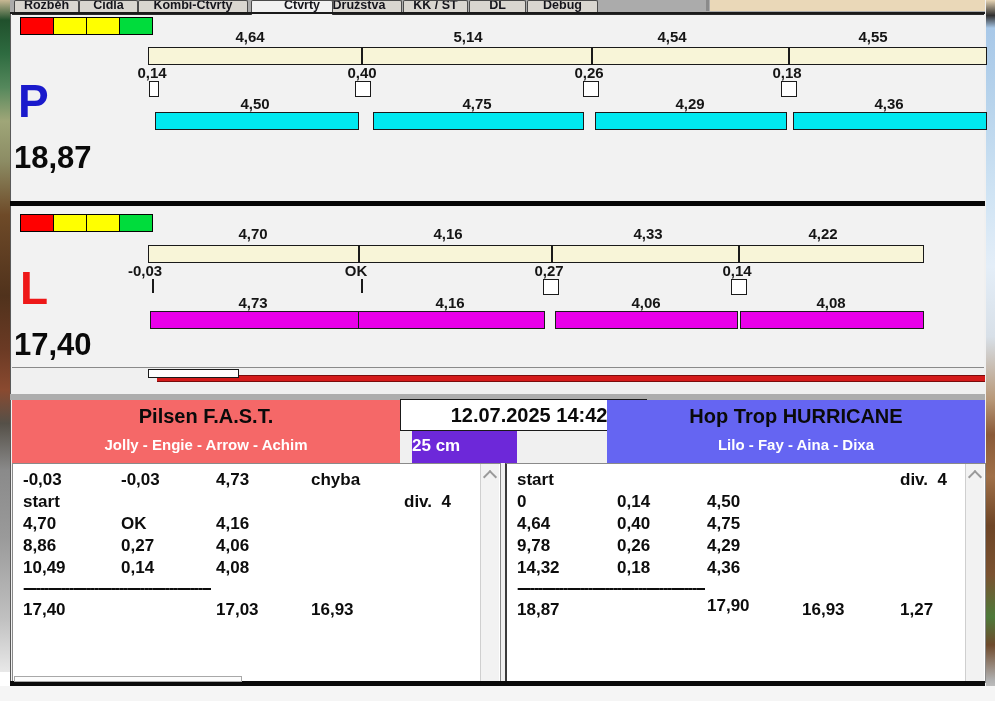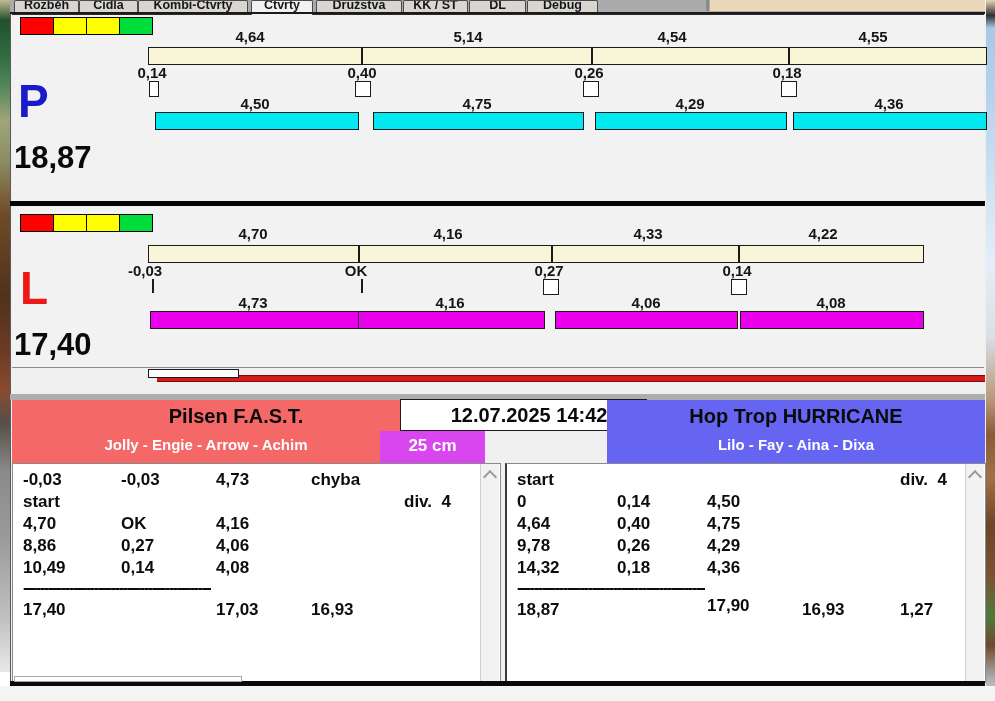--- a/index.html
+++ b/index.html
@@ -24,21 +24,21 @@
        background:linear-gradient(#c8b894 0%,#20502c 3%,#2e6b40 8%,#55885c 13%,#9fa678 18%,#8c8c64 24%,#6e4a28 32%,#50321c 44%,#6b3a24 52%,#8a4a30 58%,#555048 63%,#8a8a8a 70%,#9a9a9a 80%,#c0c0c0 92%,#e8e8e8 100%);"></div>
   <div class="abs" style="left:985px;top:0;width:10px;height:701px;
        background:linear-gradient(#e8d6b6 0%,#303030 2.2%,#a8c8e8 4%,#b8d4ec 15%,#d0e4f4 28%,#e4eef8 38%,#d8e0e8 48%,#b89878 57%,#8a5a38 62%,#a07048 68%,#6e4526 75%,#7a5230 82%,#4e7a3a 88%,#6e4a2c 92%,#b0b0b0 97%,#d8d8d8 100%);"></div>
 
   <div class="abs" style="left:10px;top:0;width:975px;height:701px;background:#f0f0f0;border-left:1px solid #5a5a5a;"></div>
 
   <div class="abs" style="left:10px;top:0;width:975px;height:12px;background:#ababab;">
       <div class="tab" style="left: 4px; width: 63px;"><span>Rozběh</span></div>
       <div class="tab" style="left: 69px; width: 57px;"><span>Čidla</span></div>
       <div class="tab" style="left: 128px; width: 108px;"><span>Kombi-Čtvrty</span></div>
-      <div class="tab active" style="left: 241px; width: 60px;"><span>Čtvrty</span></div>
+      <div class="tab active" style="left: 241px; width: 60px; padding-left: 20px;"><span>Čtvrty</span></div>
       <div class="tab" style="left: 306px; width: 84px;"><span>Družstva</span></div>
       <div class="tab" style="left: 393px; width: 63px;"><span>KK / ST</span></div>
       <div class="tab" style="left: 459px; width: 55px;"><span>DL</span></div>
       <div class="tab" style="left: 517px; width: 69px;"><span>Debug</span></div>
     </div>
   <div class="abs" style="left:706px;top:0;width:3px;height:11px;background:#8a8a8a;"></div>
   <div class="abs" style="left:710px;top:0;width:275px;height:11px;background:#ead8b8;"></div>
   <div class="abs" style="left:10px;top:12px;width:975px;height:2px;background:#1a1a1a;z-index:4;"></div>
 
   <div class="abs" id="panel-p" style="left:12px;top:14px;width:972px;height:187px;background:#f2f2f2;border-top:1px solid #2a2a2a;">
@@ -113,27 +113,27 @@
       <div style="position: absolute; left: 8px; top: 58px; font-size: 46px; line-height: 46px; color: rgb(238, 24, 24);">L</div>
       <div style="position: absolute; left: 2px; top: 121px; font-size: 31px; line-height: 34px; color: rgb(10, 10, 10);">17,40</div>
     </div>
 
   <div class="abs" style="left:157px;top:375px;width:828px;height:5px;background:#d41a1a;border-top:1px solid #7a0c0c;border-bottom:1px solid #7a0c0c;"></div>
   <div class="abs" style="left:148px;top:369px;width:89px;height:7px;background:#ffffff;border:1px solid #1a1a1a;z-index:2;"></div>
 
   <div class="abs" style="left:10px;top:394px;width:975px;height:6px;background:#adadad;"></div>
 
   <div class="abs" style="left:12px;top:400px;width:388px;height:63px;background:#f56868;">
-    <div class="abs" style="left:0;top:5px;width:100%;text-align:center;font-size:20px;color:#0a0a0a;padding-left:30px;">Pilsen F.A.S.T.</div>
+    <div class="abs" style="left:0;top:5px;width:100%;text-align:center;font-size:20px;color:#0a0a0a;">Pilsen F.A.S.T.</div>
     <div class="abs" style="left:0;top:36px;width:100%;text-align:center;font-size:15px;color:#ffffff;">Jolly - Engie - Arrow - Achim</div>
   </div>
   <div class="abs" style="left:400px;top:399px;width:205px;height:30px;background:#ffffff;border:1px solid #1a1a1a;text-align:center;padding-left:40px;">
     <div style="font-size:20px;color:#0a0a0a;line-height:30px;white-space:nowrap;">12.07.2025 14:42:35</div>
   </div>
-  <div class="abs" style="left:380px;top:431px;width:105px;height:32px;background:#d946ef;text-align:center;">
+  <div class="abs" style="left:412px;top:431px;width:105px;height:32px;background:#6d28d9;text-align:left;">
     <div style="font-size:17px;color:#ffffff;line-height:30px;">25 cm</div>
   </div>
   <div class="abs" style="left:607px;top:400px;width:378px;height:63px;background:#6565f2;">
     <div class="abs" style="left:0;top:5px;width:100%;text-align:center;font-size:20px;color:#0a0a0a;">Hop Trop HURRICANE</div>
     <div class="abs" style="left:0;top:36px;width:100%;text-align:center;font-size:15px;color:#ffffff;">Lilo - Fay - Aina - Dixa</div>
   </div>
 
   <div class="abs" id="table-left" style="left:12px;top:463px;width:487px;height:218px;background:#ffffff;border:1px solid #8a8a8a;">
     <div class="abs" style="left:467px;top:0;width:18px;height:217px;background:#f2f2f2;border-left:1px solid #cfcfcf;">
       <div class="chev abs" style="left:4px;top:8px;"></div>

